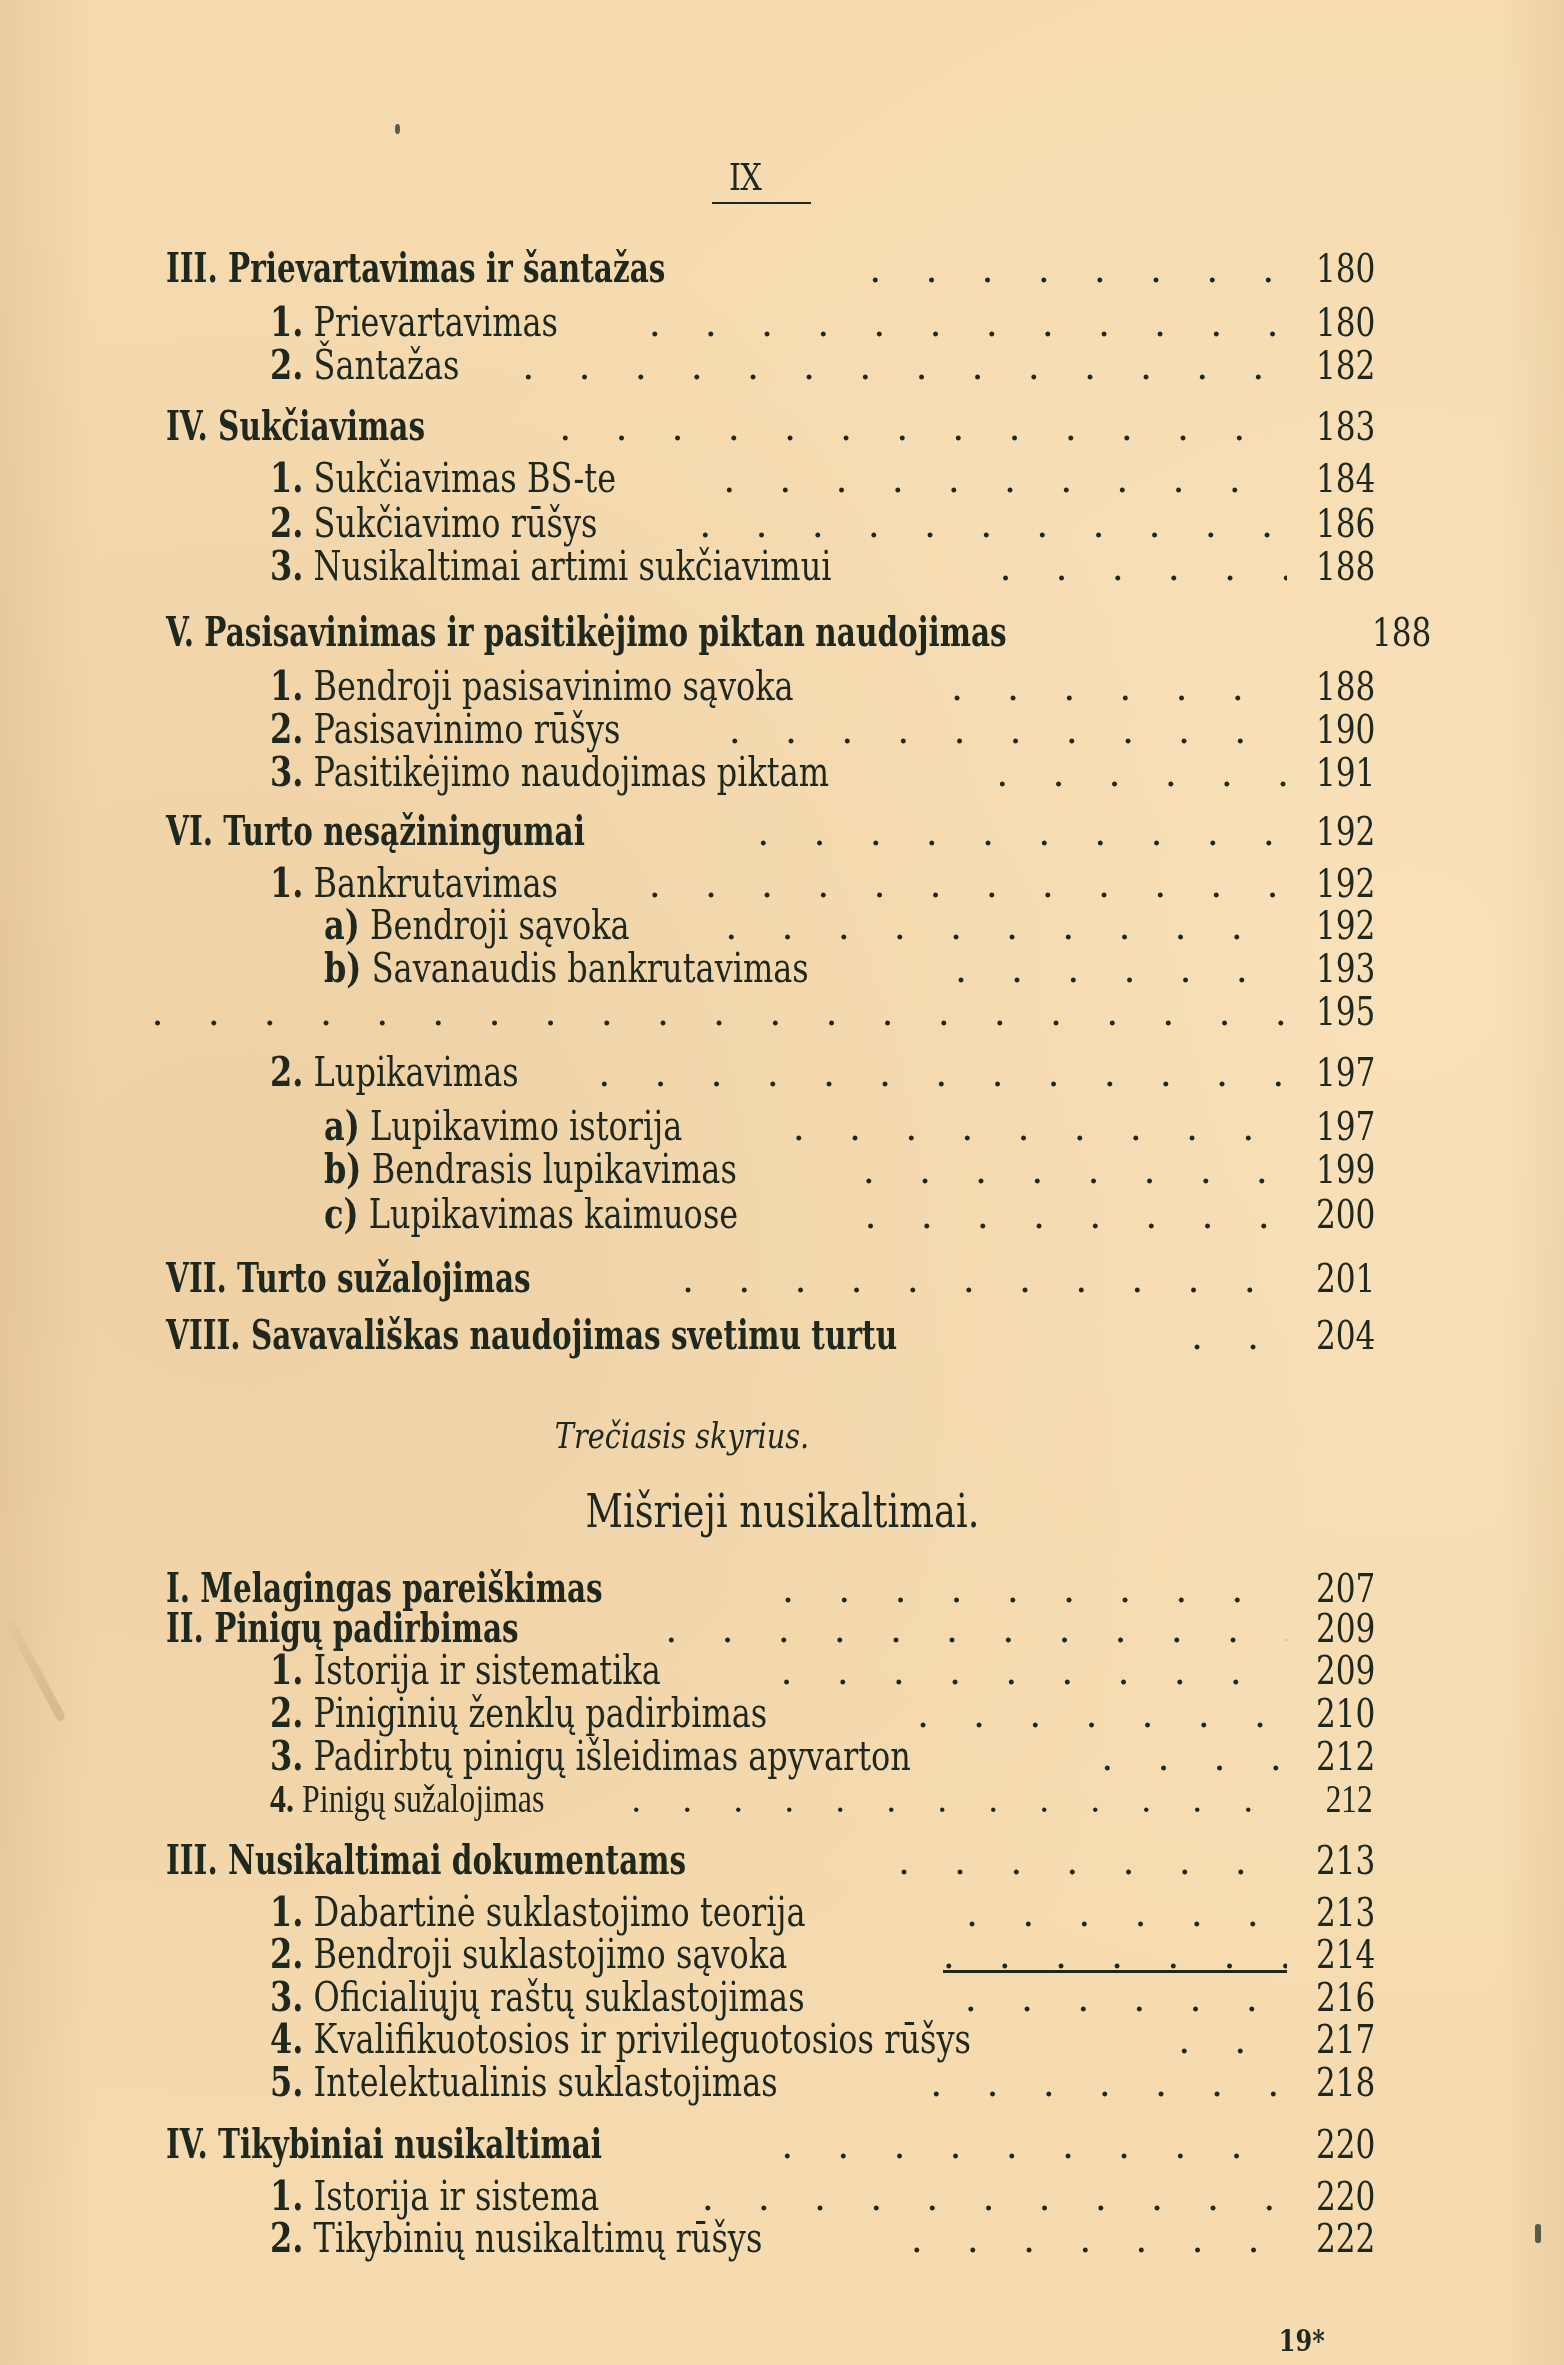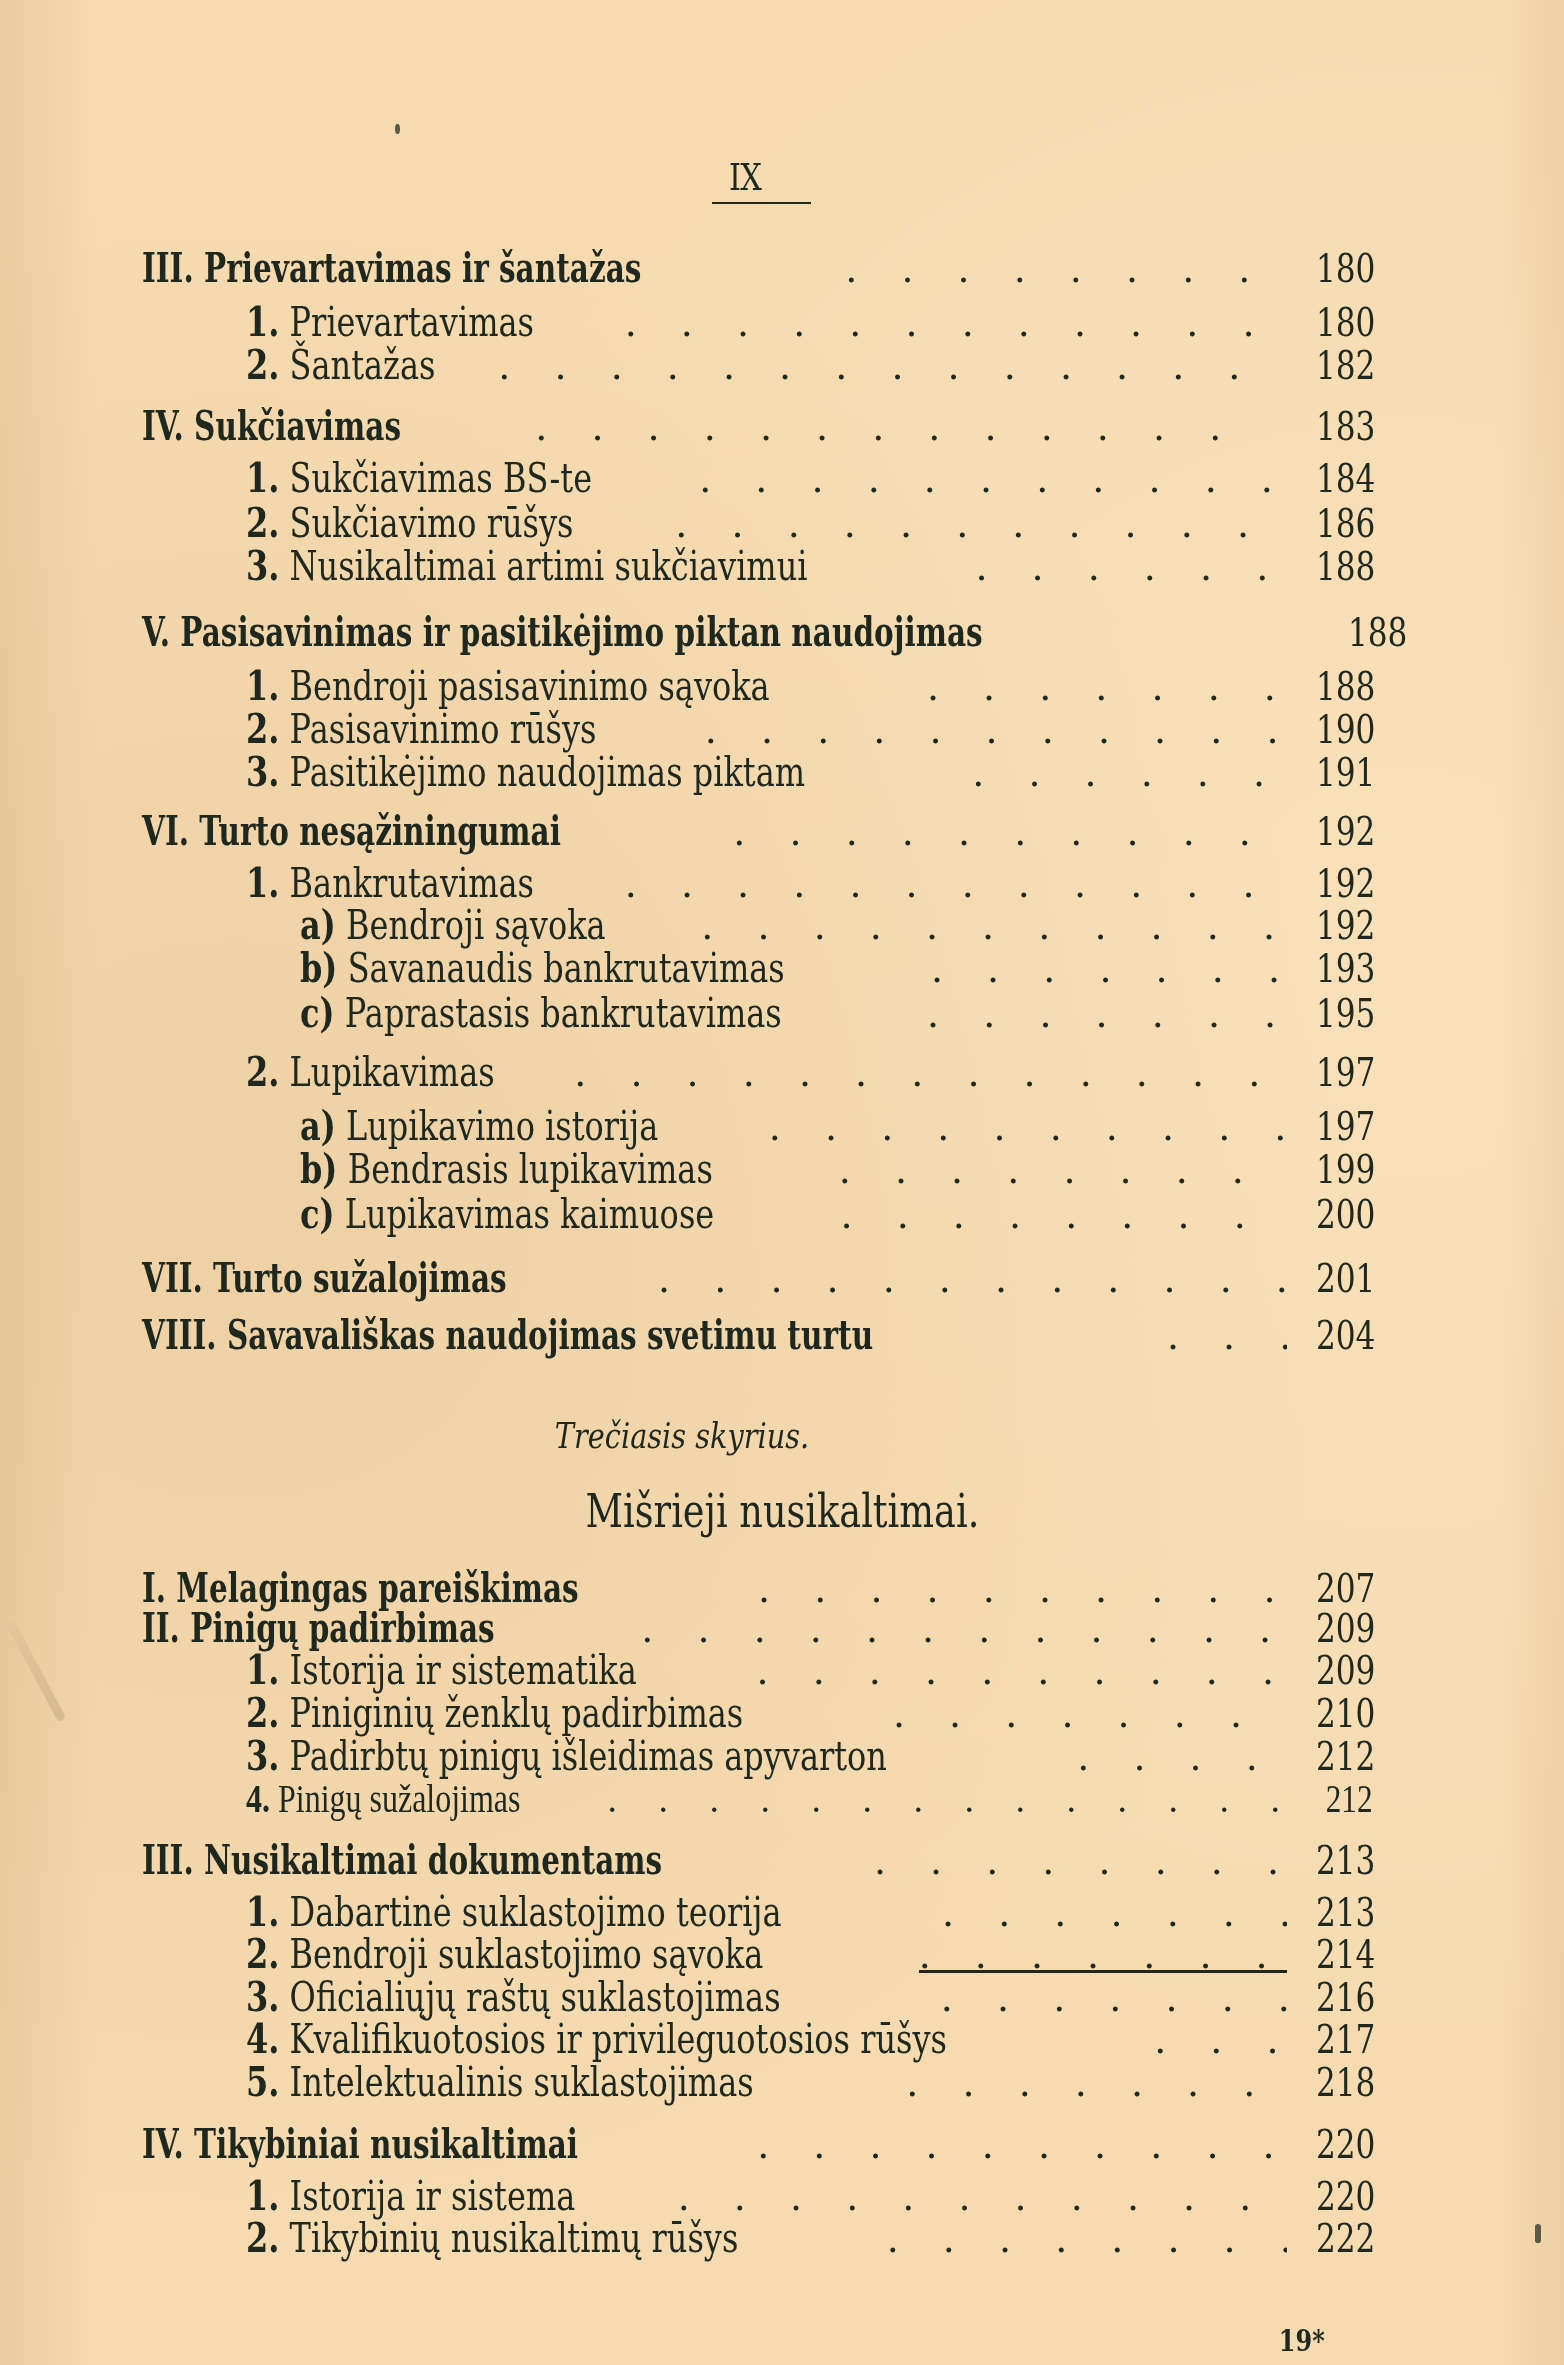--- a/index.html
+++ b/index.html
@@ -19,21 +19,21 @@
     font-size: 37px; letter-spacing: -0.9px; transform: scaleX(0.82);
     transform-origin: left top;
   }
   .page-rule { position: absolute; left: 712px; top: 202px; width: 99px; height: 2.4px; background: #1e281f; }
 
   .toc { position: absolute; left: 142px; width: 1230px; }
   .row {
     position: absolute; left: 0; width: 1230px; height: 52px;
     display: flex; align-items: baseline;
   }
-  .row .label { white-space: nowrap; font-size: 41px; transform-origin: left bottom; }
+  .row .label { white-space: nowrap; font-size: 41px; transform-origin: left bottom; margin-left: 24px; }
   .row.major .label { font-weight: bold; font-size: 41px; }
   .row .num { font-weight: bold; }
   .row .lead {
     flex: 1; overflow: hidden; white-space: nowrap; margin: 0 14px 0 9.5px;
     font-size: 38px; letter-spacing: 16px; color: #1e281f;
   }
   .row .page {
     width: 71px; text-align: right; font-size: 39px;
   }
   .row.minor .label { padding-left: 104px; }
@@ -143,21 +143,20 @@
       <span class="label"><span class="label-inner"><span class="num">a)</span> <span>Bendroji sąvoka</span></span></span>
       <span class="lead">. . . . . . . . . . . . . . . . . . . . . . . . . . . . . . . . . . . . . . . . </span>
       <span class="page"><span class="page-inner">192</span></span>
     </div>
     <div class="row sub" style="top: 944px;">
       <span class="label"><span class="label-inner"><span class="num">b)</span> <span>Savanaudis bankrutavimas</span></span></span>
       <span class="lead">. . . . . . . . . . . . . . . . . . . . . . . . . . . . . . . . . . . . . . . . </span>
       <span class="page"><span class="page-inner">193</span></span>
     </div>
     <div class="row sub" style="top: 989px;">
-      <span class="label"><span class="label-inner"><span class="num">c)</span> <span>Paprastasis bankrutavimas</span></span></span>
       <span class="lead">. . . . . . . . . . . . . . . . . . . . . . . . . . . . . . . . . . . . . . . . </span>
       <span class="page"><span class="page-inner">195</span></span>
     </div>
     <div class="row minor" style="top: 1048px;">
       <span class="label"><span class="label-inner"><span class="num">2.</span> <span>Lupikavimas</span></span></span>
       <span class="lead">. . . . . . . . . . . . . . . . . . . . . . . . . . . . . . . . . . . . . . . . </span>
       <span class="page"><span class="page-inner">197</span></span>
     </div>
     <div class="row sub" style="top: 1102px;">
       <span class="label"><span class="label-inner"><span class="num">a)</span> <span>Lupikavimo istorija</span></span></span>

